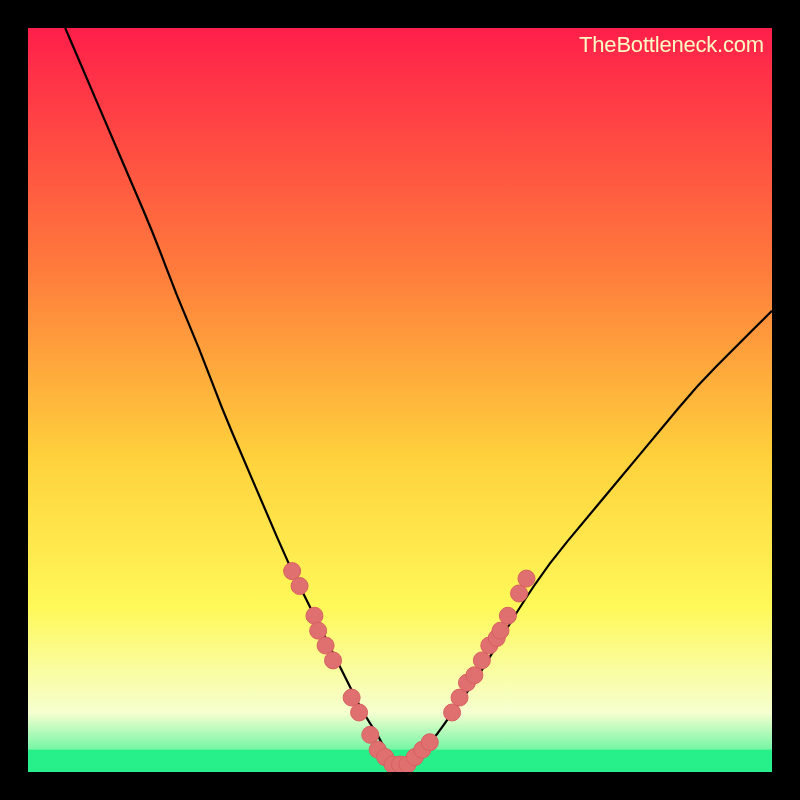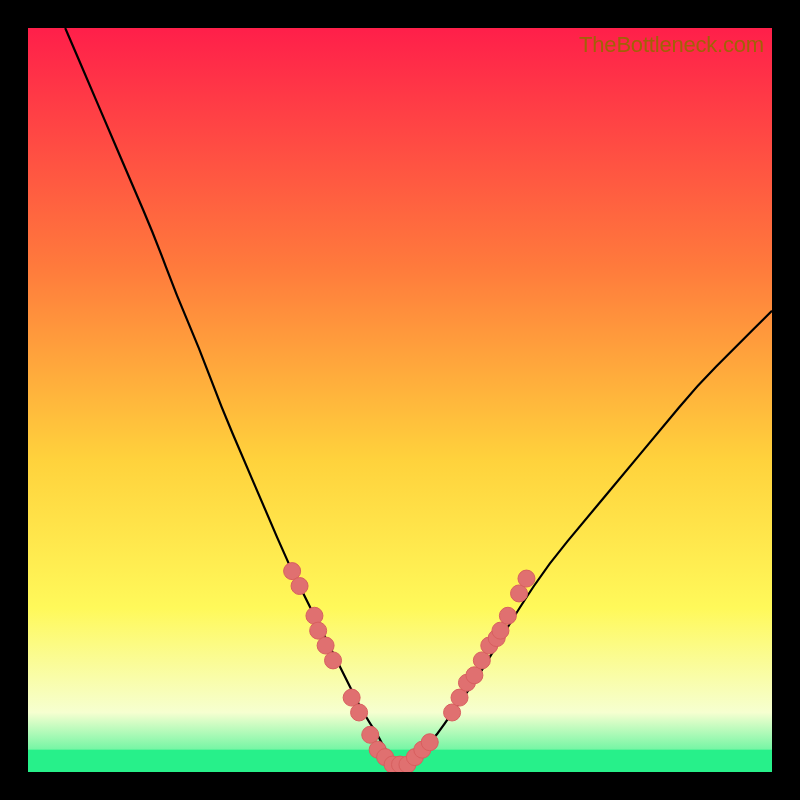--- a/index.html
+++ b/index.html
@@ -24,21 +24,21 @@
     position: absolute;
     left: 0;
     top: 0;
     width: 100%;
     height: 100%;
   }
   .watermark {
     position: absolute;
     top: 4px;
     right: 8px;
-    color: #a16207;
+    color: #fef9c3;
     font-size: 22px;
     font-weight: 500;
     letter-spacing: -0.2px;
     user-select: none;
     text-align: right;
   }
 </style>
 </head>
 <body>
 

